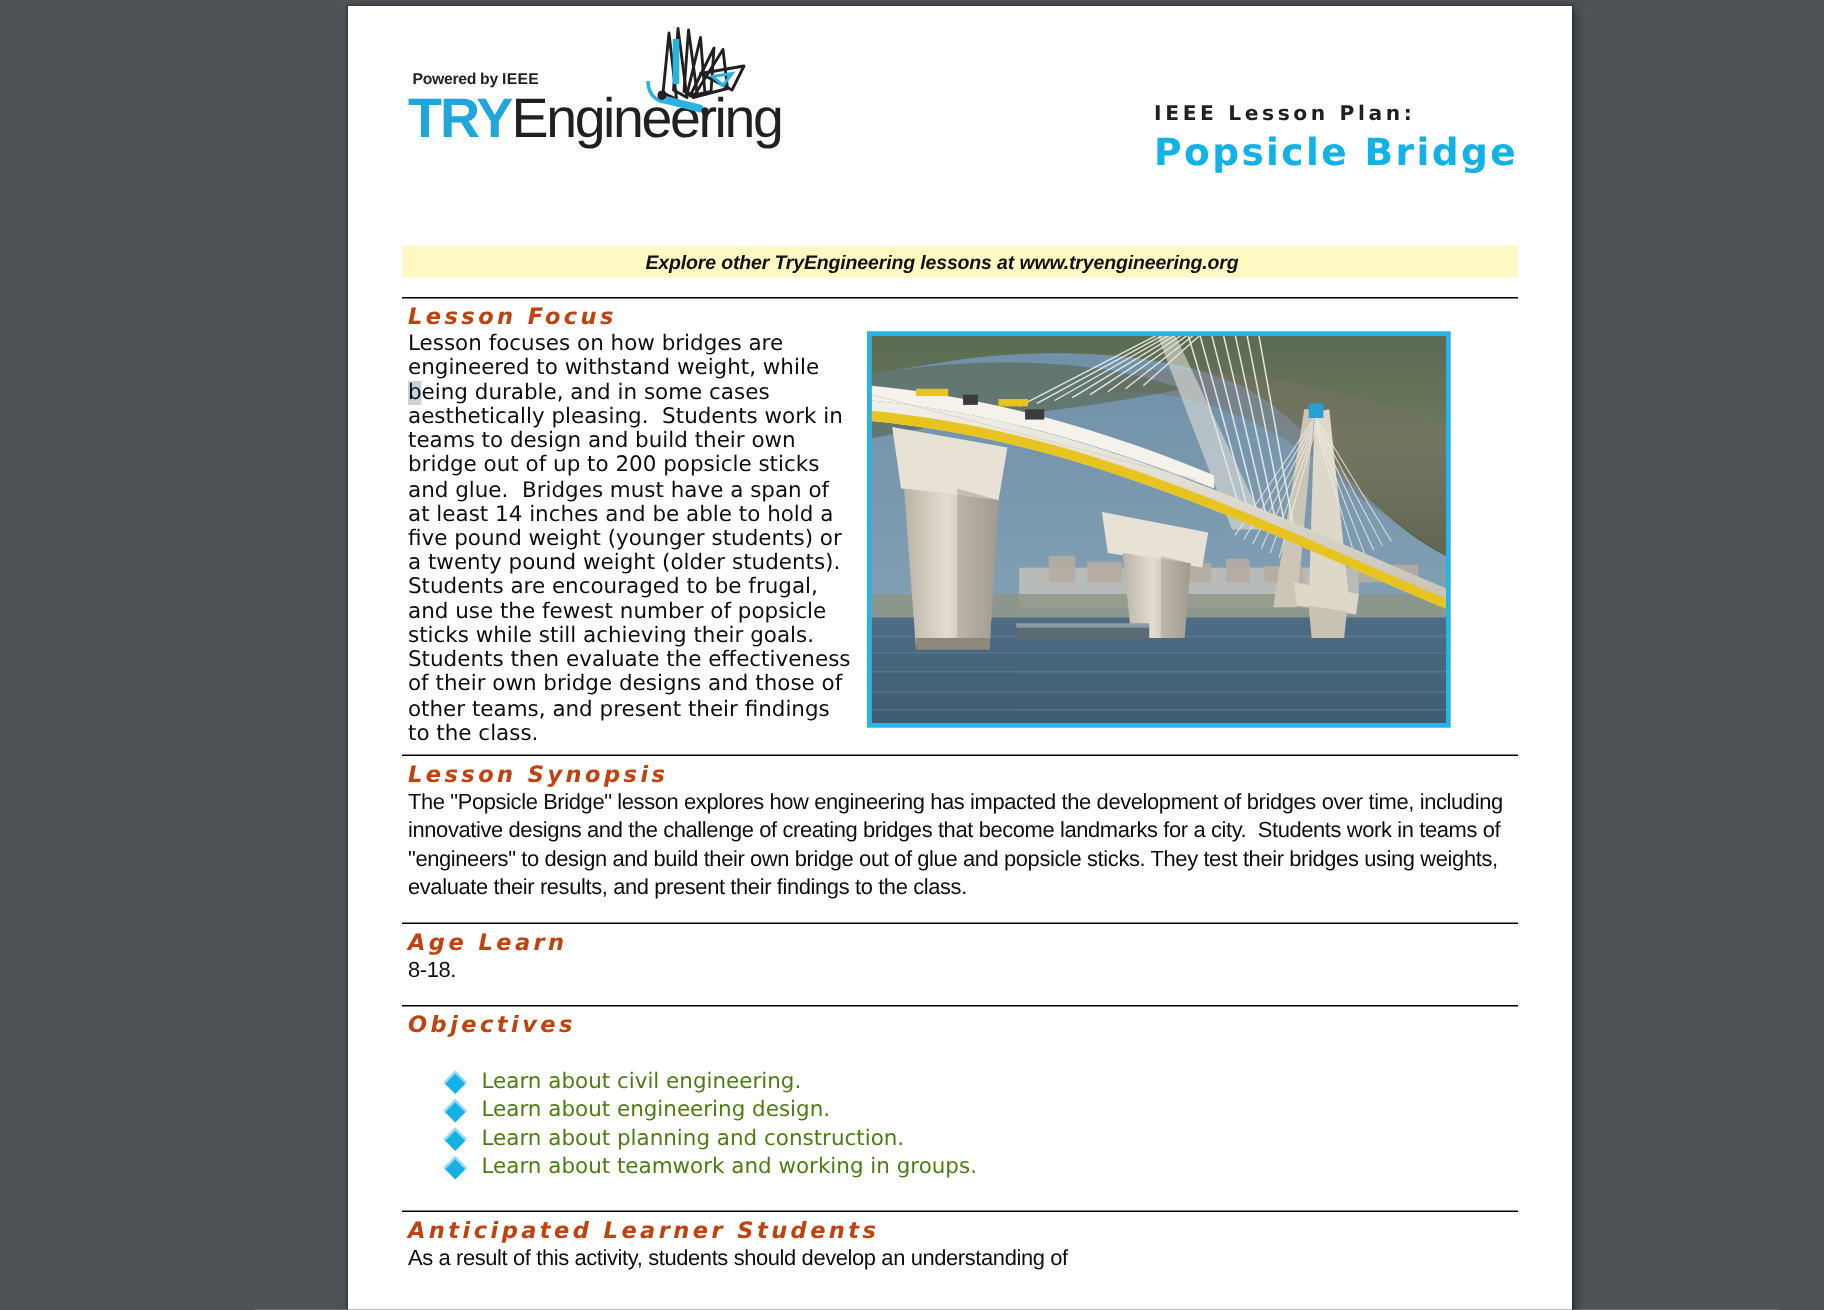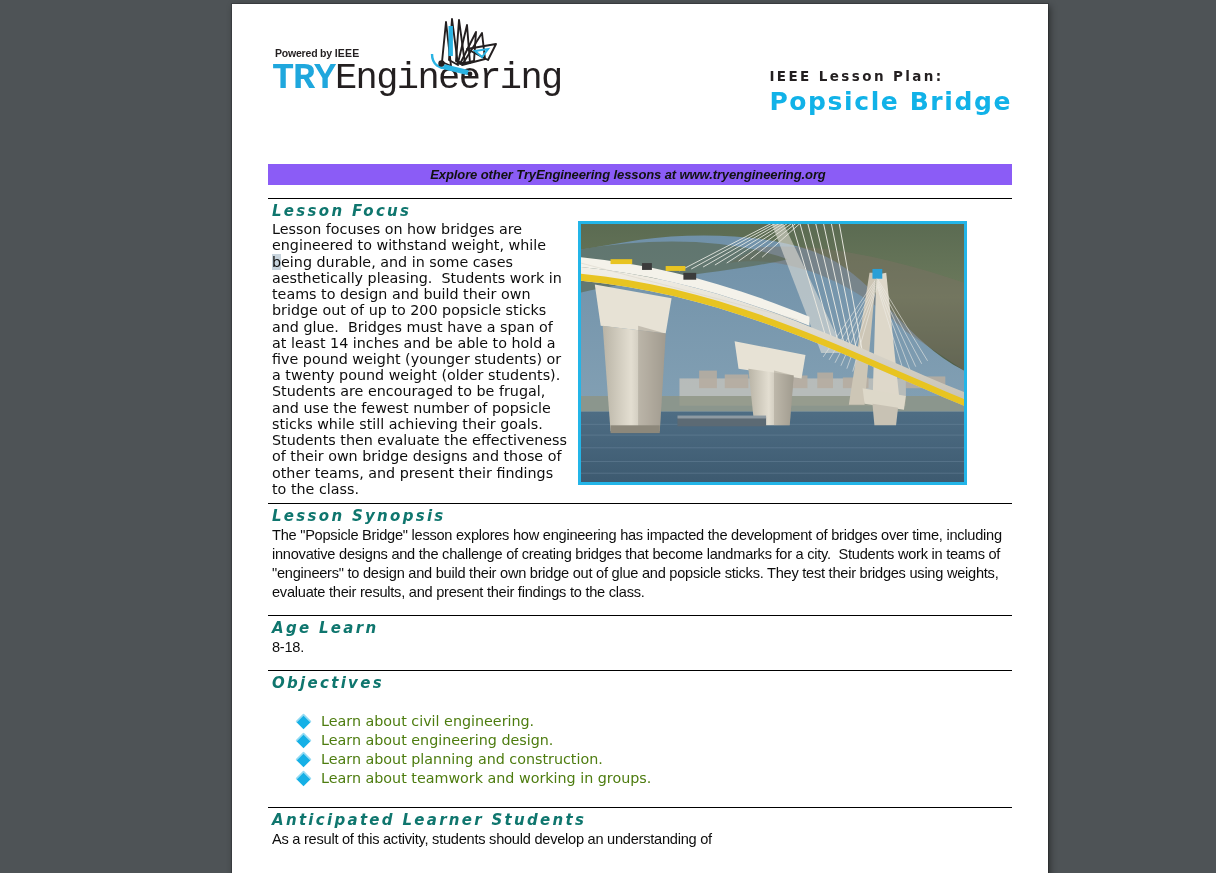--- a/index.html
+++ b/index.html
@@ -47,21 +47,21 @@
     font-size: 10.5px;
     font-weight: 700;
     color: #231f20;
     letter-spacing: -0.2px;
     line-height: 1;
     margin: 0 0 1px 7px;
   }
   .powered-by .pb-light { font-weight: 600; }
   .powered-by .pb-ieee { font-weight: 800; letter-spacing: 0.2px; }
   .wordmark {
-    font-family: Liberation Mono, monospace;
+    font-family: Liberation Sans, sans-serif;
     font-size: 37px;
     line-height: 1;
     margin-left: 4px;
     white-space: nowrap;
   }
   .wordmark .try {
     color: #1fa7dd;
     font-weight: 700;
     letter-spacing: -1.2px;
   }
@@ -94,21 +94,21 @@
     font-weight: 700;
     color: #11b2e8;
     letter-spacing: 1.6px;
     line-height: 1.25;
     margin-top: 2px;
   }
 
   
   .promo-bar {
     margin-top: 14px;
-    background: #8b5cf6;
+    background: #fef9c3;
     height: 21px;
     display: flex;
     align-items: center;
     justify-content: center;
   }
   .promo-bar span {
     font-family: "Liberation Sans", sans-serif;
     font-size: 13px;
     font-weight: 700;
     font-style: italic;
@@ -123,21 +123,21 @@
     border-top: 1.6px solid #000000;
     margin: 0;
     width: 100%;
   }
   .section { margin-top: 0; }
   .sec-head {
     font-family: "DejaVu Sans", sans-serif;
     font-size: 15px;
     font-weight: 700;
     font-style: italic;
-    color: #0f766e;
+    color: #c2410c;
     letter-spacing: 2.3px;
     line-height: 1.35;
     margin: 2px 0 0 4px;
     white-space: nowrap;
   }
   .body-text {
     font-family: "DejaVu Sans", sans-serif;
     font-size: 14.3px;
     color: #0d0d0d;
     line-height: 1.135;

